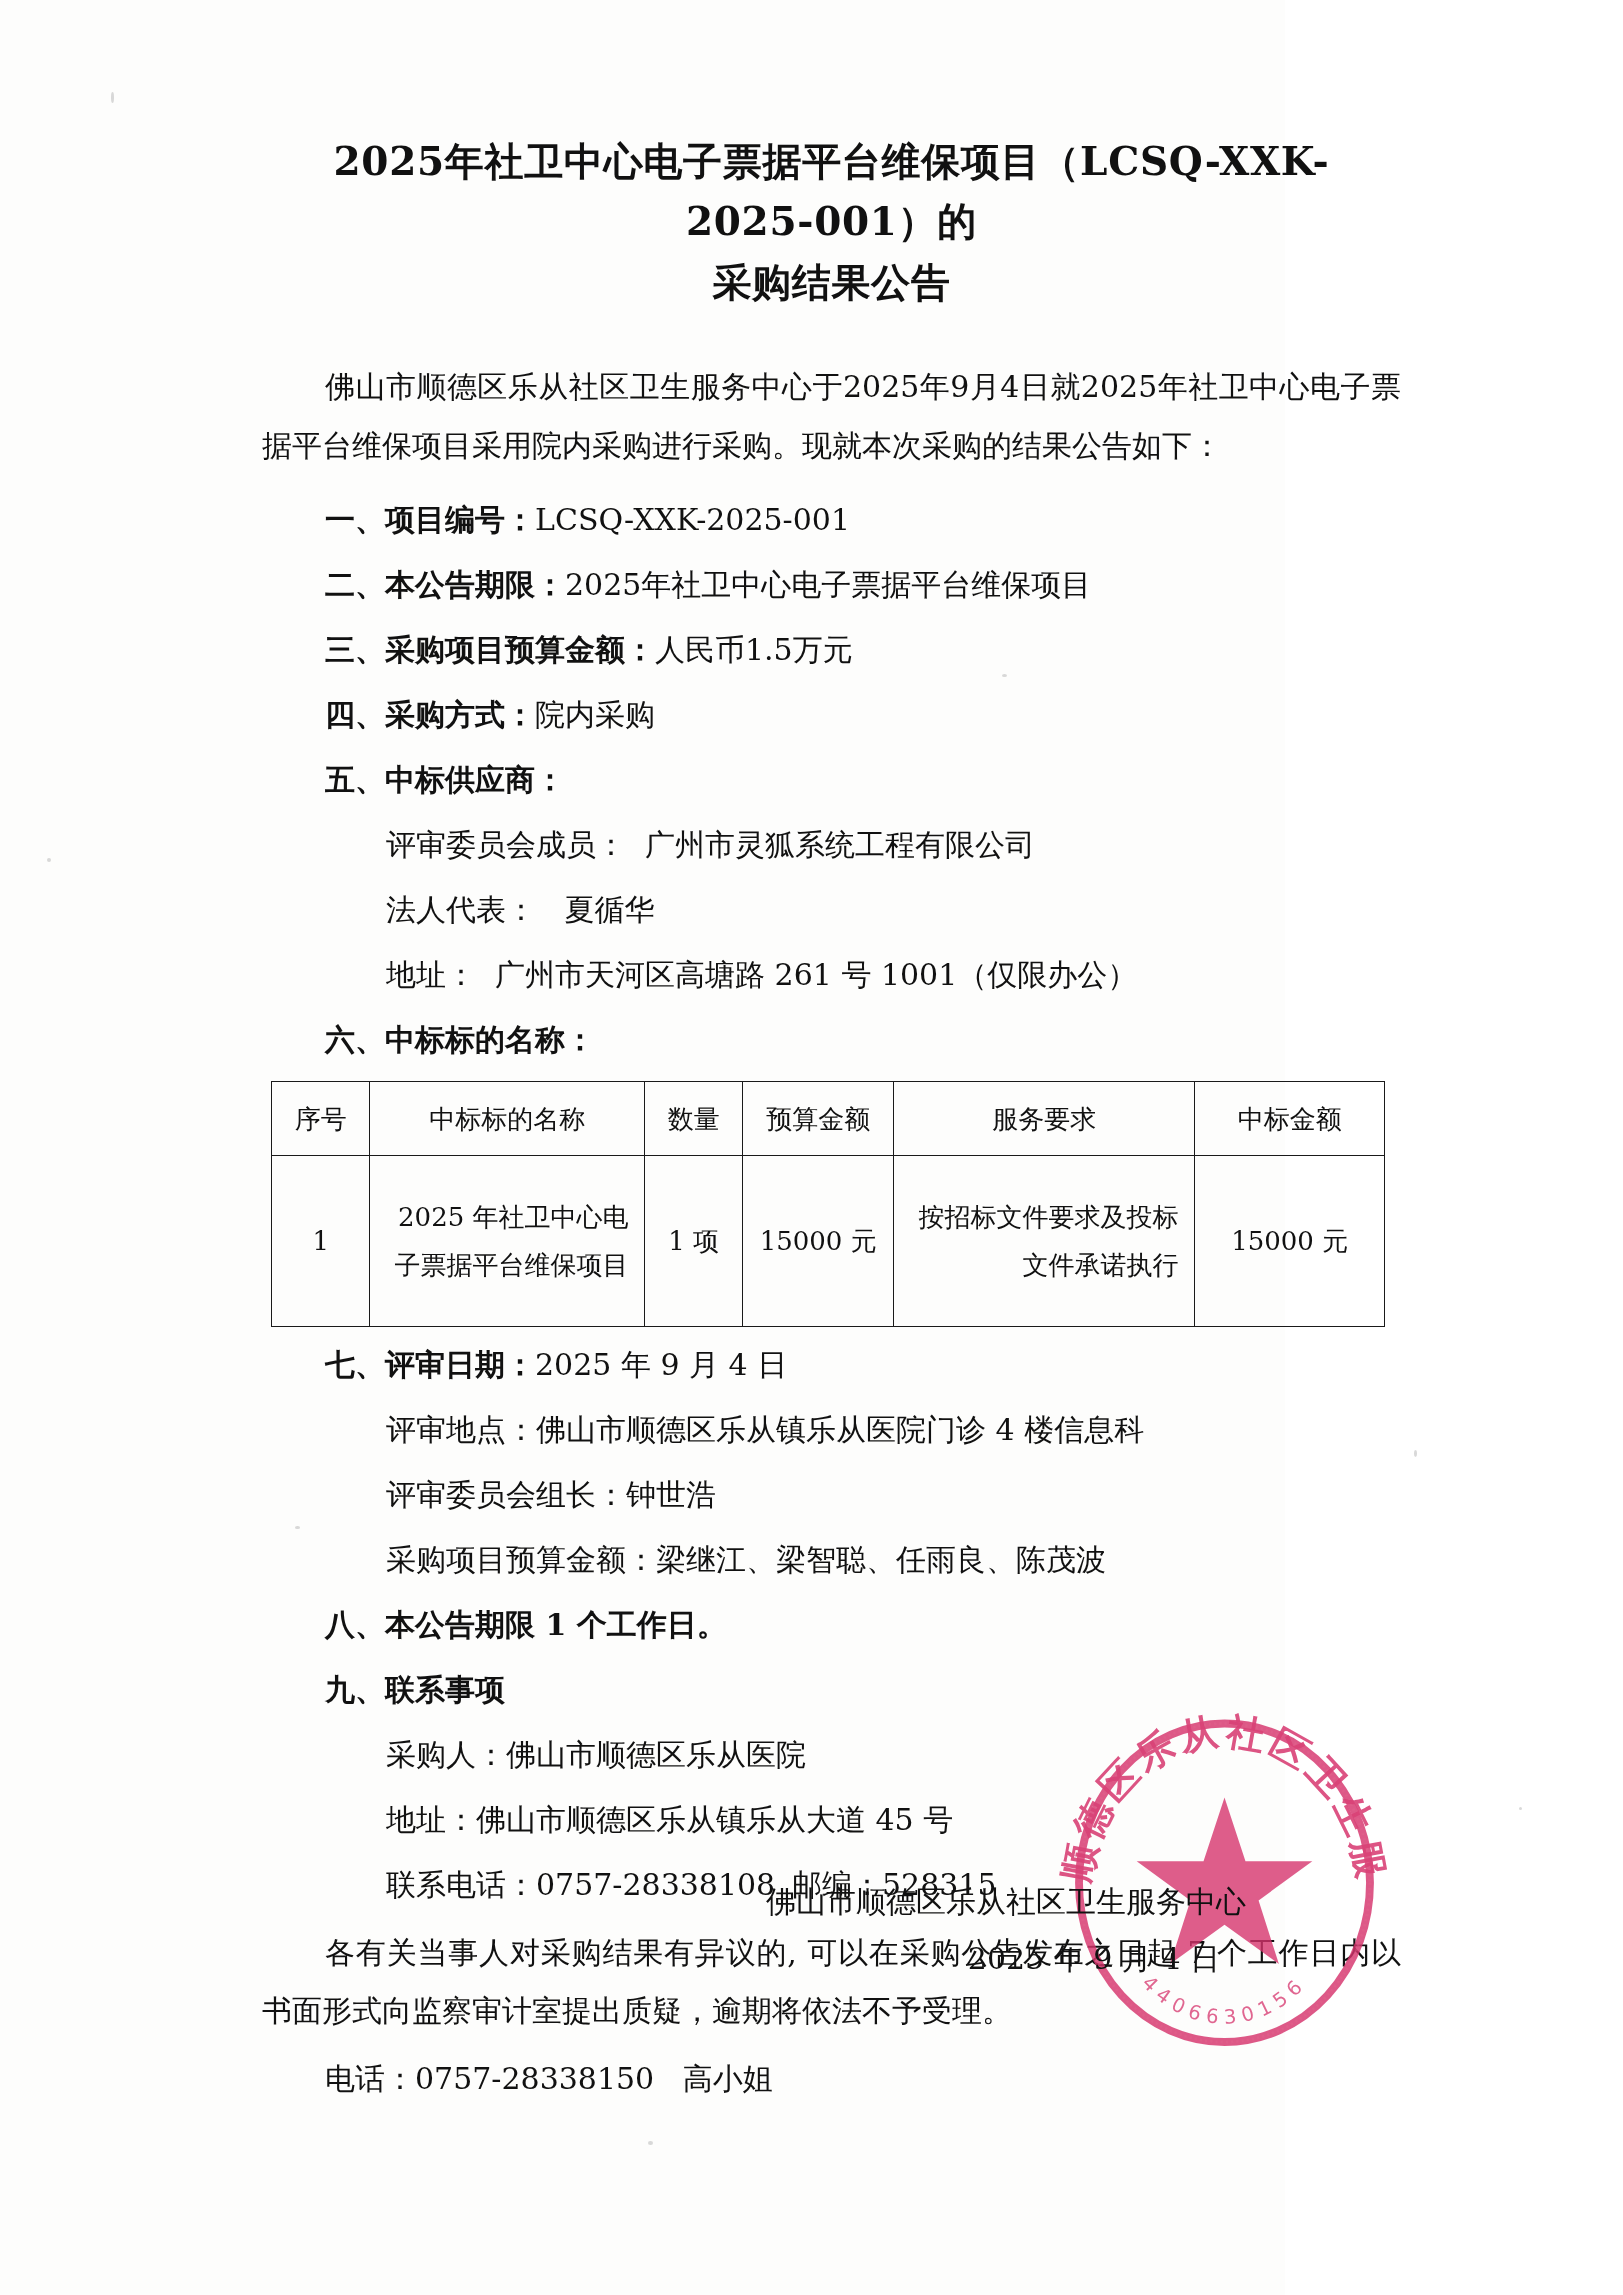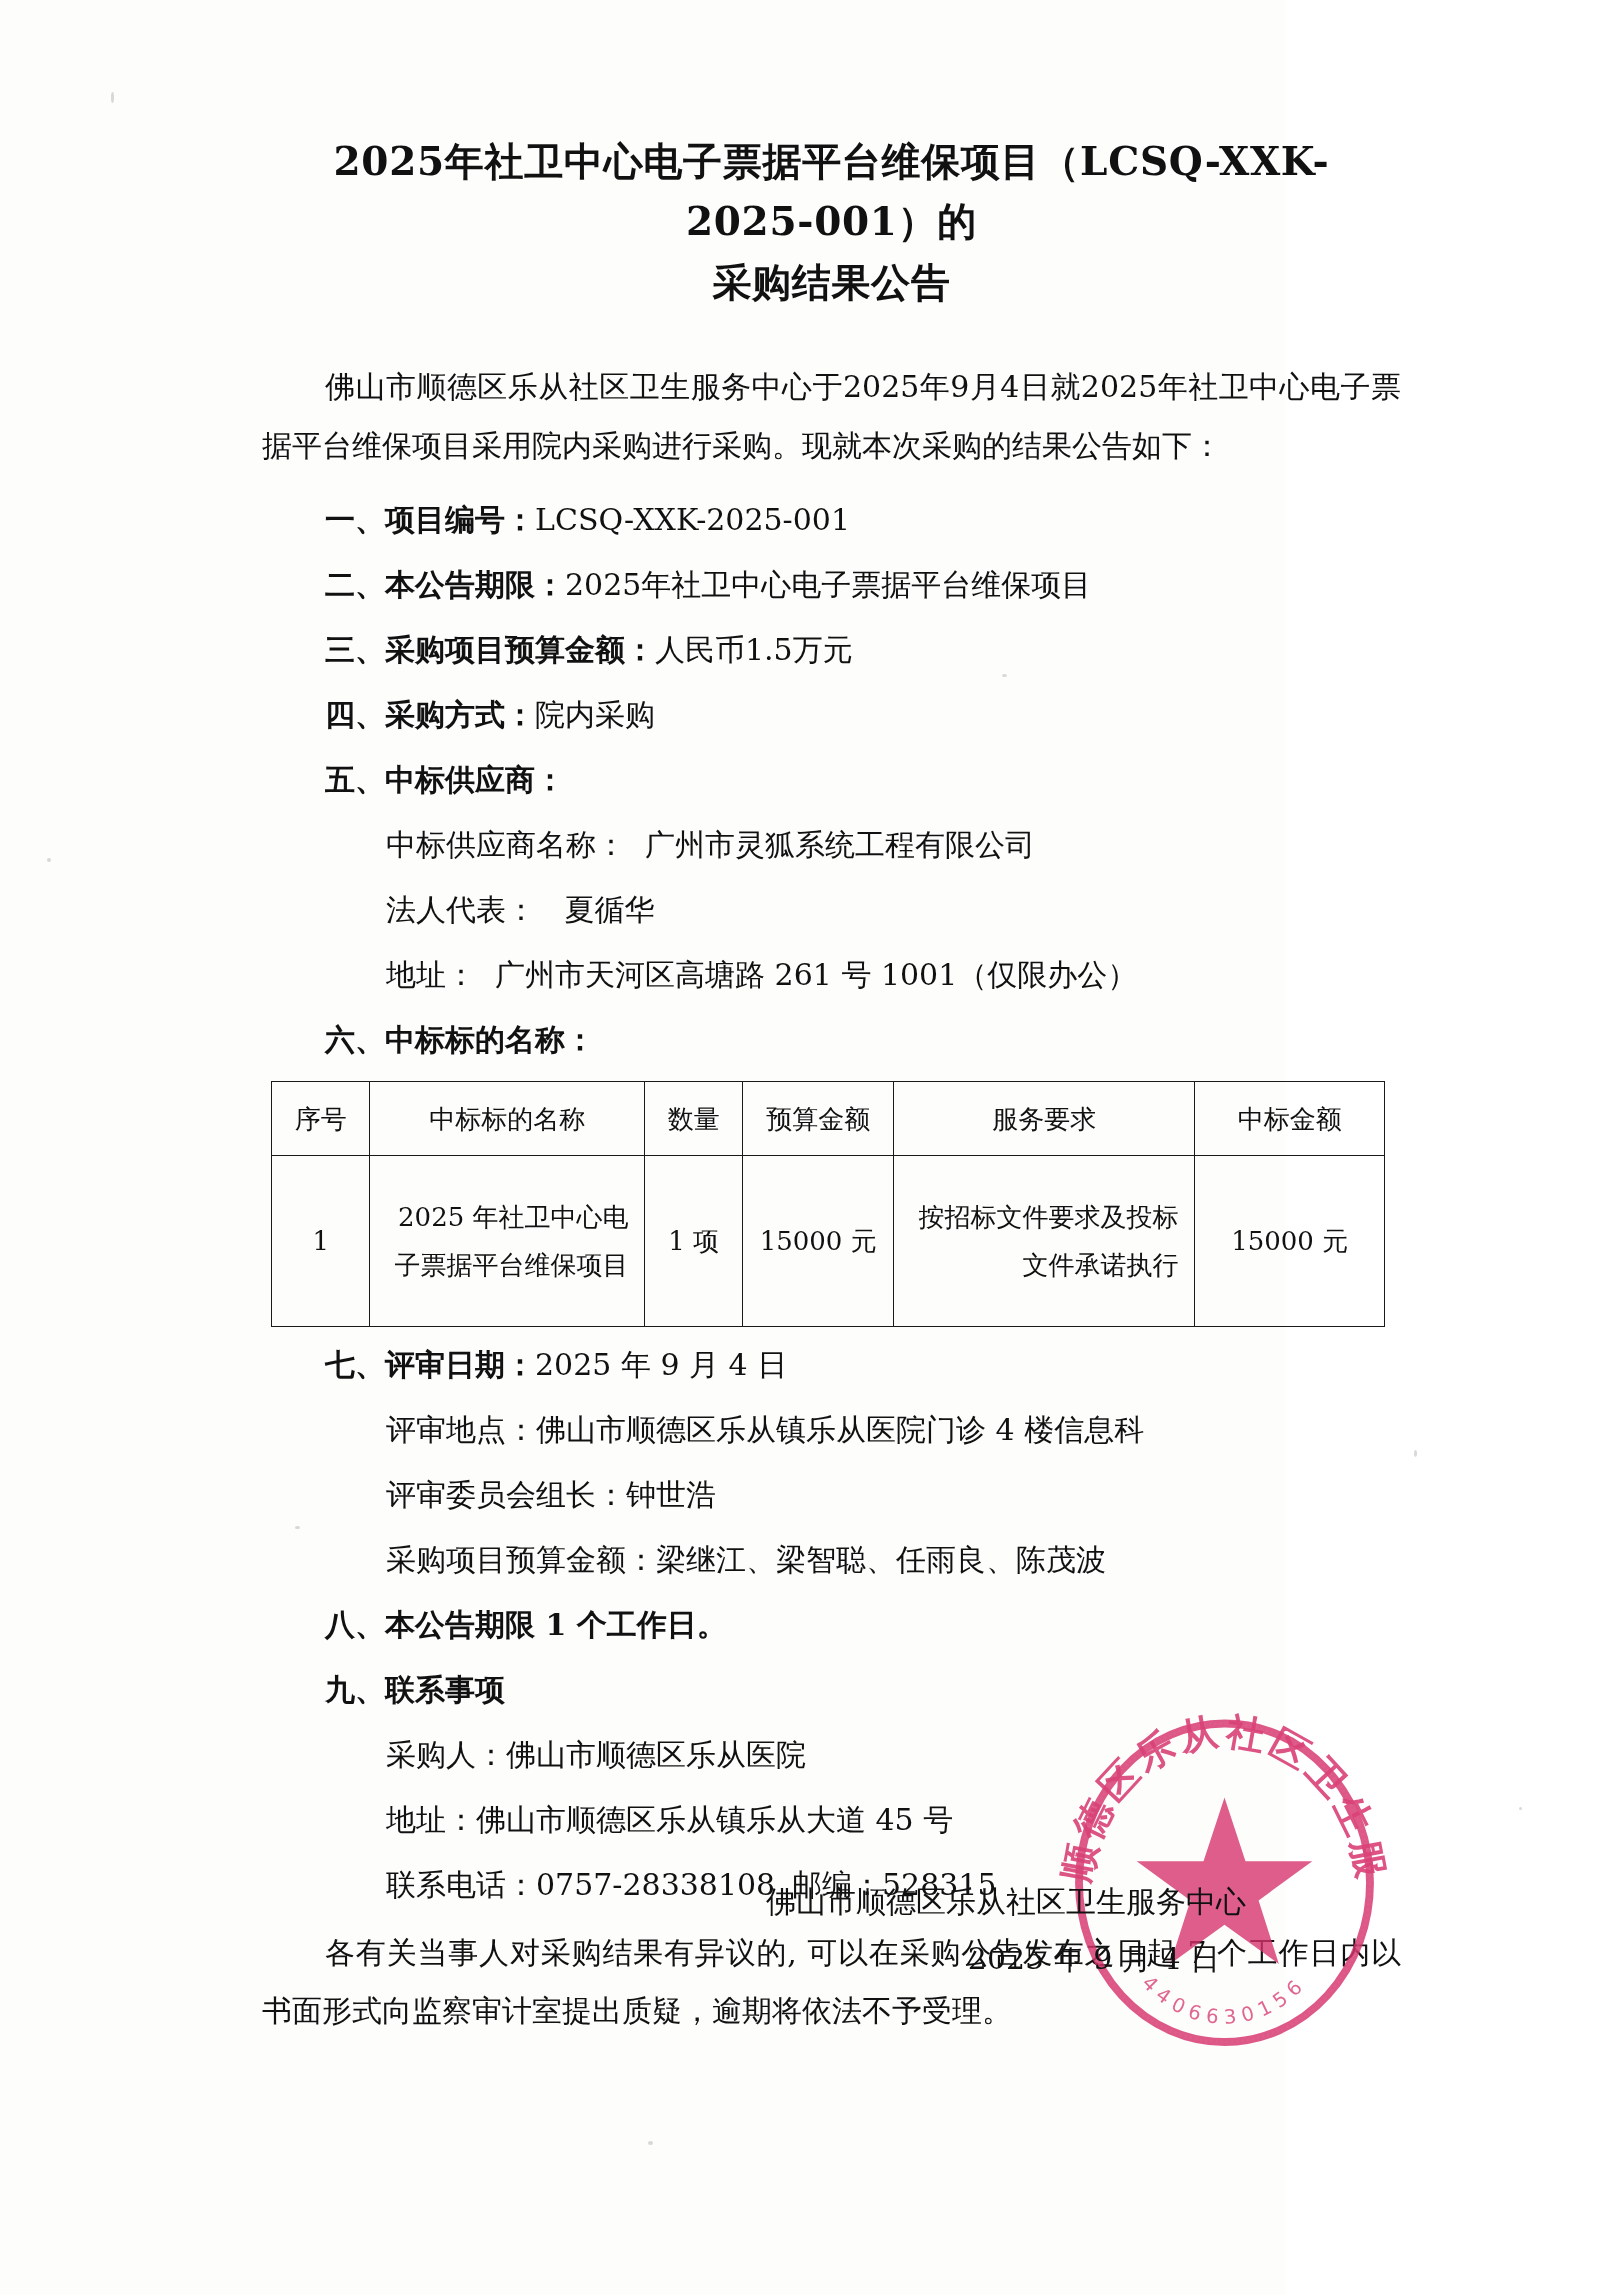--- a/index.html
+++ b/index.html
@@ -221,21 +221,21 @@
     </div>
 
     <div class="item">
       <span class="num">四、</span><span class="lbl">采购方式：</span><span class="val">院内采购</span>
     </div>
 
     <div class="heading-only">
       <span>五、</span><span>中标供应商：</span>
     </div>
     <div class="subitem">
-      <span class="slbl">中标供应商名称：</span>&nbsp;&nbsp;<span>广州市灵狐系统工程有限公司</span>
+      <span class="slbl">评审委员会成员：</span>&nbsp;&nbsp;<span>广州市灵狐系统工程有限公司</span>
     </div>
     <div class="subitem">
       <span class="slbl">法人代表：</span>&nbsp;&nbsp;&nbsp;<span>夏循华</span>
     </div>
     <div class="subitem">
       <span class="slbl">地址：</span>&nbsp;&nbsp;<span>广州市天河区高塘路 261 号 1001（仅限办公）</span>
     </div>
 
     <div class="heading-only">
       <span>六、</span><span>中标标的名称：</span>
@@ -302,20 +302,23 @@
     <div class="subitem">
       <span class="slbl">地址：</span><span>佛山市顺德区乐从镇乐从大道 45 号</span>
     </div>
     <div class="contact-row">
       <span class="c2"><span>联系电话：</span><span>0757-28338108</span></span>
       <span class="c3"><span>邮编：</span><span>528315</span></span>
     </div>
 
     <p class="para">各有关当事人对采购结果有异议的, 可以在采购公告发布之日起 7 个工作日内以书面形式向监察审计室提出质疑，逾期将依法不予受理。</p>
 
+    <div class="plainline">
+      <span>电话：</span><span>0757-28338150</span>&nbsp;&nbsp;&nbsp;<span>高小姐</span>
+    </div>
 
   </div>
 
   <div class="seal">
     <svg viewBox="0 0 560 560" width="367" height="367" xmlns="http://www.w3.org/2000/svg">
       <defs>
         <path id="sealArc" d="M 75,300 A 205,225 0 0 1 485,300" fill="none"></path>
         <path id="sealArcBottom" d="M 105,305 A 175,195 0 0 0 455,305" fill="none"></path>
       </defs>
 

